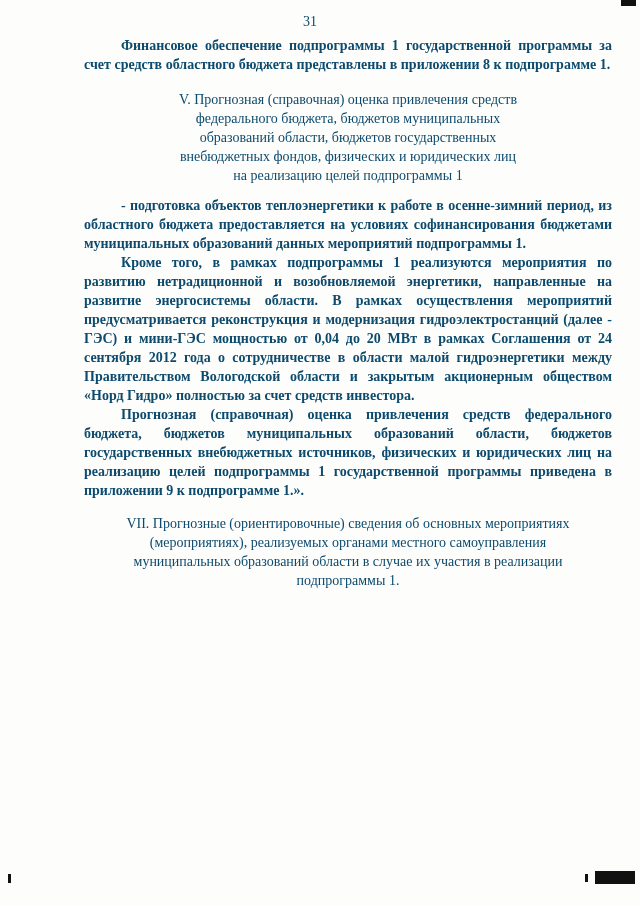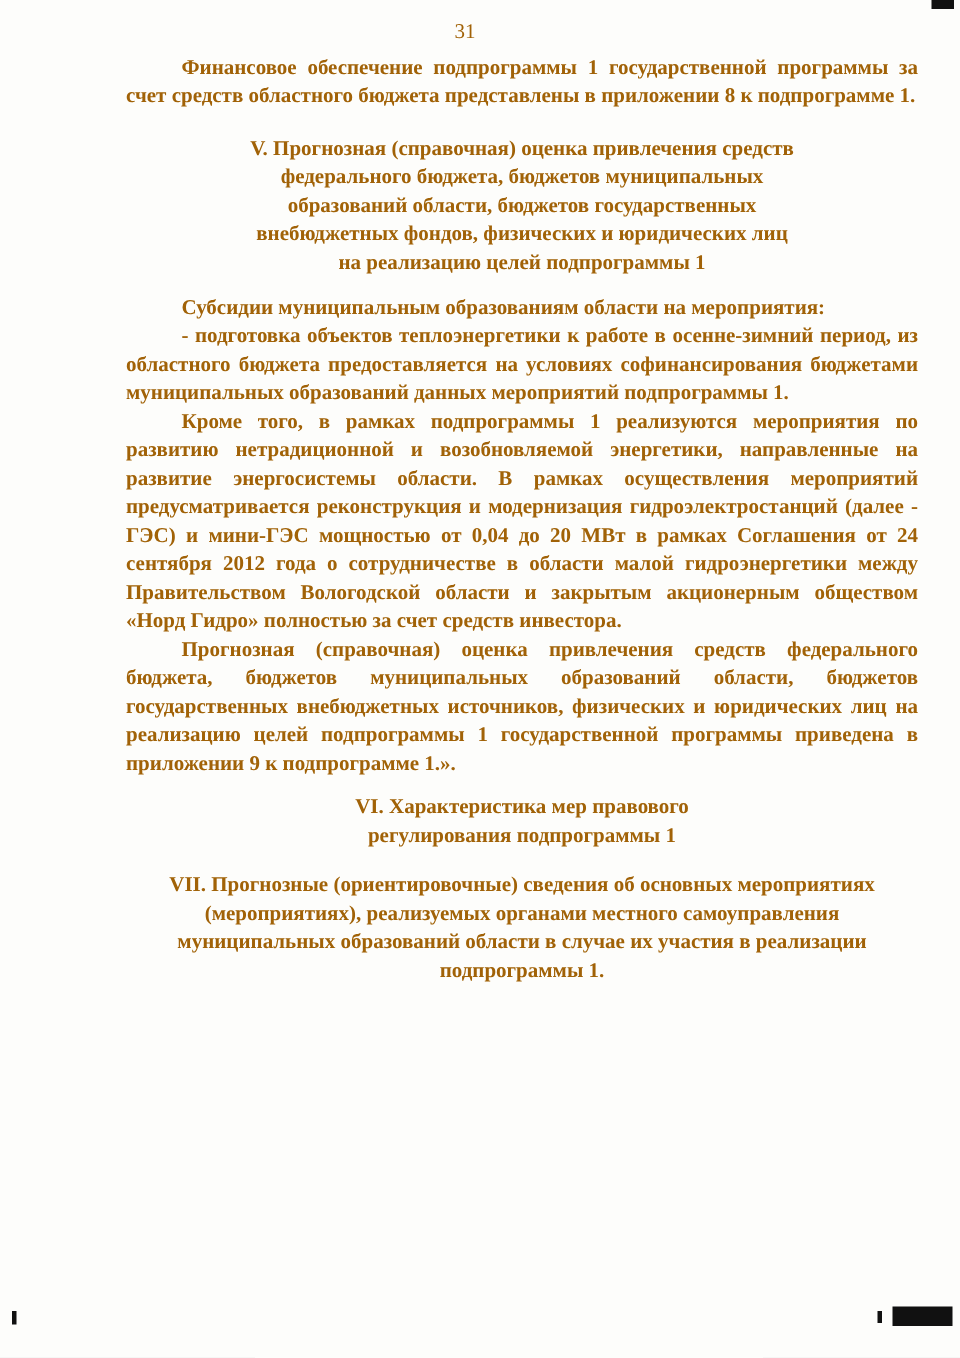--- a/index.html
+++ b/index.html
@@ -11,21 +11,21 @@
     width: 640px;
     height: 905px;
     position: relative;
     overflow: hidden;
     font-family: "Liberation Serif", "DejaVu Serif", serif;
   }
   .page {
     position: absolute;
     inset: 0;
     background: #fdfdfb;
-    color: #a16207;
+    color: #0c4a6e;
   }
   .page-number {
     position: absolute;
     top: 12px;
     left: 0;
     width: 620px;
     text-align: center;
     font-size: 14px;
     line-height: 19px;
   }
@@ -39,21 +39,21 @@
   }
   .para {
     margin: 0;
     text-align: justify;
     text-indent: 37px;
     white-space: normal;
     font-weight: bold;
   }
   .heading {
     margin: 10px 0;
-    font-weight: bold;
+    font-weight: normal;
     font-size: 14px;
     line-height: 19px;
     text-align: center;
     white-space: pre-line;
   }
   .heading.h-v   { margin-top: 16px; margin-bottom: 11px; }
   .heading.h-vi  { margin-top: 10px; margin-bottom: 10px; }
   .heading.h-vii { margin-top: 14px; margin-bottom: 0; }
 
   
@@ -96,33 +96,30 @@
   <div class="content">
 
     <p class="para">Финансовое обеспечение подпрограммы 1 государственной программы за счет средств областного бюджета представлены в приложении 8 к подпрограмме 1.</p>
 
     <h2 class="heading h-v">V. Прогнозная (справочная) оценка привлечения средств
 федерального бюджета, бюджетов муниципальных
 образований области, бюджетов государственных
 внебюджетных фондов, физических и юридических лиц
 на реализацию целей подпрограммы 1</h2>
 
-    <p class="para">Субсидии муниципальным образованиям области на мероприятия:</p>
 
 
 
     <p class="para">- подготовка объектов теплоэнергетики к работе в осенне-зимний период, из областного бюджета предоставляется на условиях софинансирования бюджетами муниципальных образований данных мероприятий подпрограммы 1.</p>
 
 
     <p class="para">Кроме того, в рамках подпрограммы 1 реализуются мероприятия по развитию нетрадиционной и возобновляемой энергетики, направленные на развитие энергосистемы области. В рамках осуществления мероприятий предусматривается реконструкция и модернизация гидроэлектростанций (далее - ГЭС) и мини-ГЭС мощностью от 0,04 до 20 МВт в рамках Соглашения от 24 сентября 2012 года о сотрудничестве в области малой гидроэнергетики между Правительством Вологодской области и закрытым акционерным обществом «Норд Гидро» полностью за счет средств инвестора.</p>
 
     <p class="para">Прогнозная (справочная) оценка привлечения средств федерального бюджета, бюджетов муниципальных образований области, бюджетов государственных внебюджетных источников, физических и юридических лиц на реализацию целей подпрограммы 1 государственной программы приведена в приложении 9 к подпрограмме 1.».</p>
 
-    <h2 class="heading h-vi">VI. Характеристика мер правового
-регулирования подпрограммы 1</h2>
 
 
     <h2 class="heading h-vii">VII. Прогнозные (ориентировочные) сведения об основных мероприятиях
 (мероприятиях), реализуемых органами местного самоуправления
 муниципальных образований области в случае их участия в реализации
 подпрограммы 1.</h2>
 
   </div>
 
   <div class="artifact top-right"></div>

